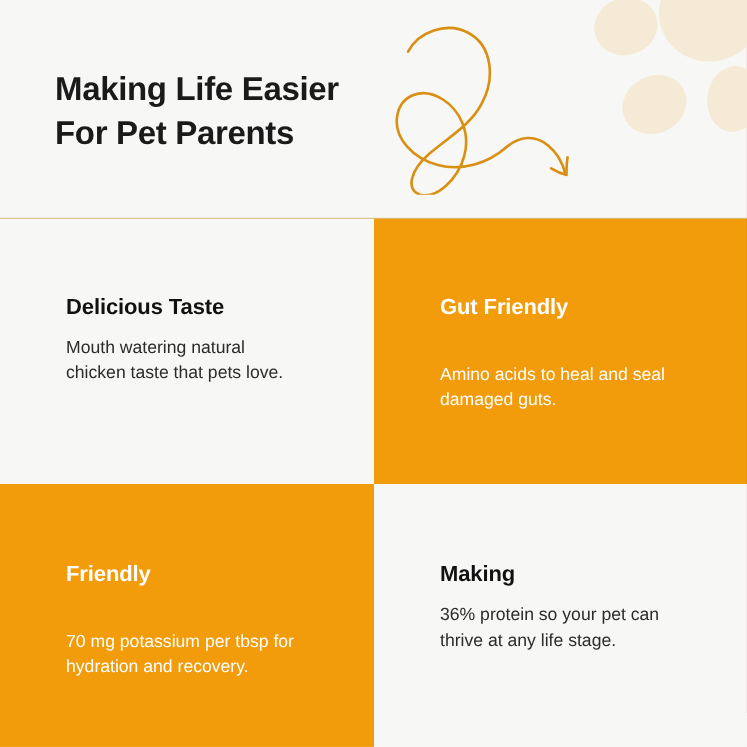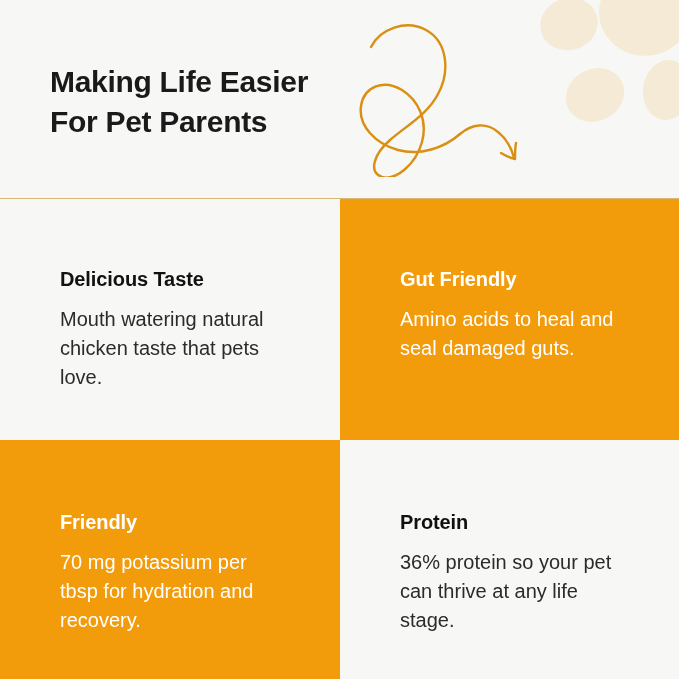--- a/index.html
+++ b/index.html
@@ -94,29 +94,29 @@
     font-weight:bold;
     letter-spacing:-0.1px;
     line-height:1.2;
   }
 
   .card-body {
     position:absolute;
     left:60px;
     top:106px;
     width:216px;
-    font-size:20px;
+    font-size:16px;
     font-weight:normal;
     line-height:1.45;
   }
 
   .theme-light .card-heading { color:#111111; }
   .theme-light .card-body    { color:#2b2b2b; }
   .theme-orange .card-heading { color:#ffffff; }
-  .theme-orange .card-body    { color:#ffffff; }
+  .theme-orange .card-body    { color:#ffffff;margin-top:24px; }
 
   
   .row-2 .card-heading { top:70px; }
   .row-2 .card-body    { top:108px; }
 </style>
 </head>
 <body>
 
 <div id="page">
 
@@ -157,18 +157,18 @@
       <div class="card-heading">Gut Friendly</div>
       <div class="card-body">Amino acids to heal and seal damaged guts.</div>
     </div>
 
     <div class="feature-card theme-orange row-2">
       <div class="card-heading">Friendly</div>
       <div class="card-body">70 mg potassium per tbsp for hydration and recovery.</div>
     </div>
 
     <div class="feature-card theme-light col-right row-2">
-      <div class="card-heading">Protein</div>
+      <div class="card-heading">Making</div>
       <div class="card-body">36% protein so your pet can thrive at any life stage.</div>
     </div>
 
   </div>
 </div>
 
 </body></html>

